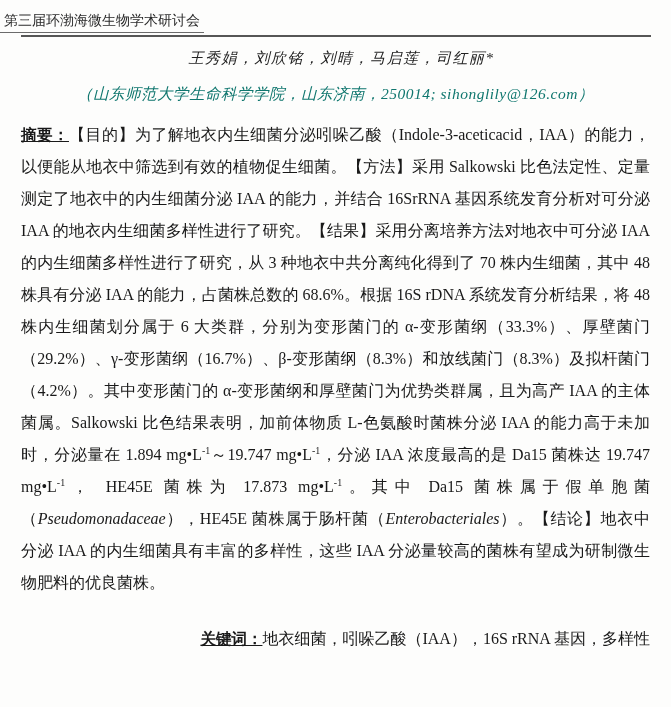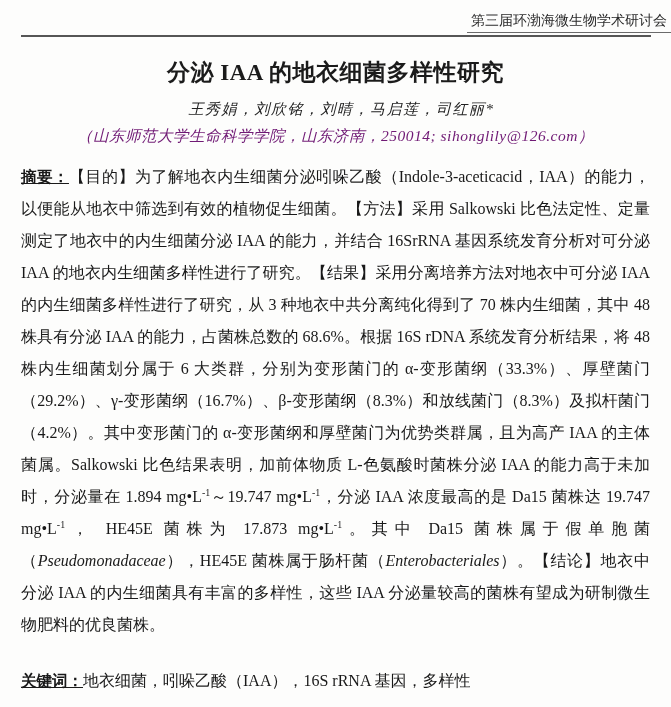--- a/index.html
+++ b/index.html
@@ -12,21 +12,21 @@
     width: 671px;
     height: 707px;
     margin: 0 auto;
     background: #fdfdfc;
     color: #1b1b1b;
     font-family: "Liberation Serif", "DejaVu Serif", serif;
     overflow: hidden;
     box-sizing: border-box;
   }
   .running-head {
-    text-align: right;
+    text-align: left;
     padding-top: 12px;
     font-size: 14px;
     line-height: 18px;
     color: #2a2a2a;
   }
   .running-head .head-text {
     display: inline-block;
     border-bottom: 1px solid #6b6b6b;
     padding: 0 4px 2px 4px;
   }
@@ -48,27 +48,27 @@
     margin-top: 11px;
     text-align: center;
     font-size: 15px;
     font-style: italic; 
     letter-spacing: 1.5px;
     line-height: 20px;
     color: #222;
     margin-left: 12px;
   }
   .affiliation {
-    margin-top: 6px;
+    margin-top: 15px;
     text-align: center;
     font-size: 15.5px;
     font-style: italic; 
     letter-spacing: 0.5px;
     line-height: 21px;
-    color: #701a75;
+    color: #0f766e;
   }
   .abstract {
     margin: 15px 21px 0 21px;
     font-size: 16px;
     line-height: 32px;
     text-align: justify;
     text-justify: inter-ideograph;
     color: #191919;
   }
   .label-bold {
@@ -83,35 +83,34 @@
     vertical-align: super;
   }
   .abstract .it {
     font-style: italic;
     margin-top: 29px;
   }
   .keywords {
     margin: 27px 21px 10px 21px;
     font-size: 16px;
     line-height: 26px;
-    text-align: left;
+    text-align: right;
     color: #191919;
   }
 </style>
 </head>
 <body>
 
 <div class="page">
 
   <div class="running-head">
     <span class="head-text">第三届环渤海微生物学术研讨会</span>
   </div>
   <hr class="head-rule">
 
-  <div class="paper-title">分泌 IAA 的地衣细菌多样性研究</div>
 
   <div class="authors">王秀娟，刘欣铭，刘晴，马启莲，司红丽*</div>
 
   <div class="affiliation">（山东师范大学生命科学学院，山东济南，250014; sihonglily@126.com）</div>
 
   <p class="abstract">
     <span class="label-bold">摘要：</span><span><span>【目的】为了解地衣内生细菌分泌吲哚乙酸（Indole-3-aceticacid，IAA）的能力，以便能从地衣中筛选到有效的植物促生细菌。【方法】采用 Salkowski 比色法定性、定量测定了地衣中的内生细菌分泌 IAA 的能力，并结合 16SrRNA 基因系统发育分析对可分泌 IAA 的地衣内生细菌多样性进行了研究。【结果】采用分离培养方法对地衣中可分泌 IAA 的内生细菌多样性进行了研究，从 3 种地衣中共分离纯化得到了 70 株内生细菌，其中 48 株具有分泌 IAA 的能力，占菌株总数的 68.6%。根据 16S rDNA 系统发育分析结果，将 48 株内生细菌划分属于 6 大类群，分别为变形菌门的 α-变形菌纲（33.3%）、厚壁菌门（29.2%）、γ-变形菌纲（16.7%）、β-变形菌纲（8.3%）和放线菌门（8.3%）及拟杆菌门（4.2%）。其中变形菌门的 α-变形菌纲和厚壁菌门为优势类群属，且为高产 IAA 的主体菌属。Salkowski 比色结果表明，加前体物质 L-色氨酸时菌株分泌 IAA 的能力高于未加时，分泌量在 1.894 mg•L</span><sup>-1</sup><span>～19.747 mg•L</span><sup>-1</sup><span>，分泌 IAA 浓度最高的是 Da15 菌株达 19.747 mg•L</span><sup>-1</sup><span>， HE45E 菌株为 17.873 mg•L</span><sup>-1</sup><span>。其中 Da15 菌株属于假单胞菌（</span><span class="it">Pseudomonadaceae</span><span>），HE45E 菌株属于肠杆菌（</span><span class="it">Enterobacteriales</span><span>）。【结论】地衣中分泌 IAA 的内生细菌具有丰富的多样性，这些 IAA 分泌量较高的菌株有望成为研制微生物肥料的优良菌株。</span></span>
   </p>
 
   <p class="keywords">

